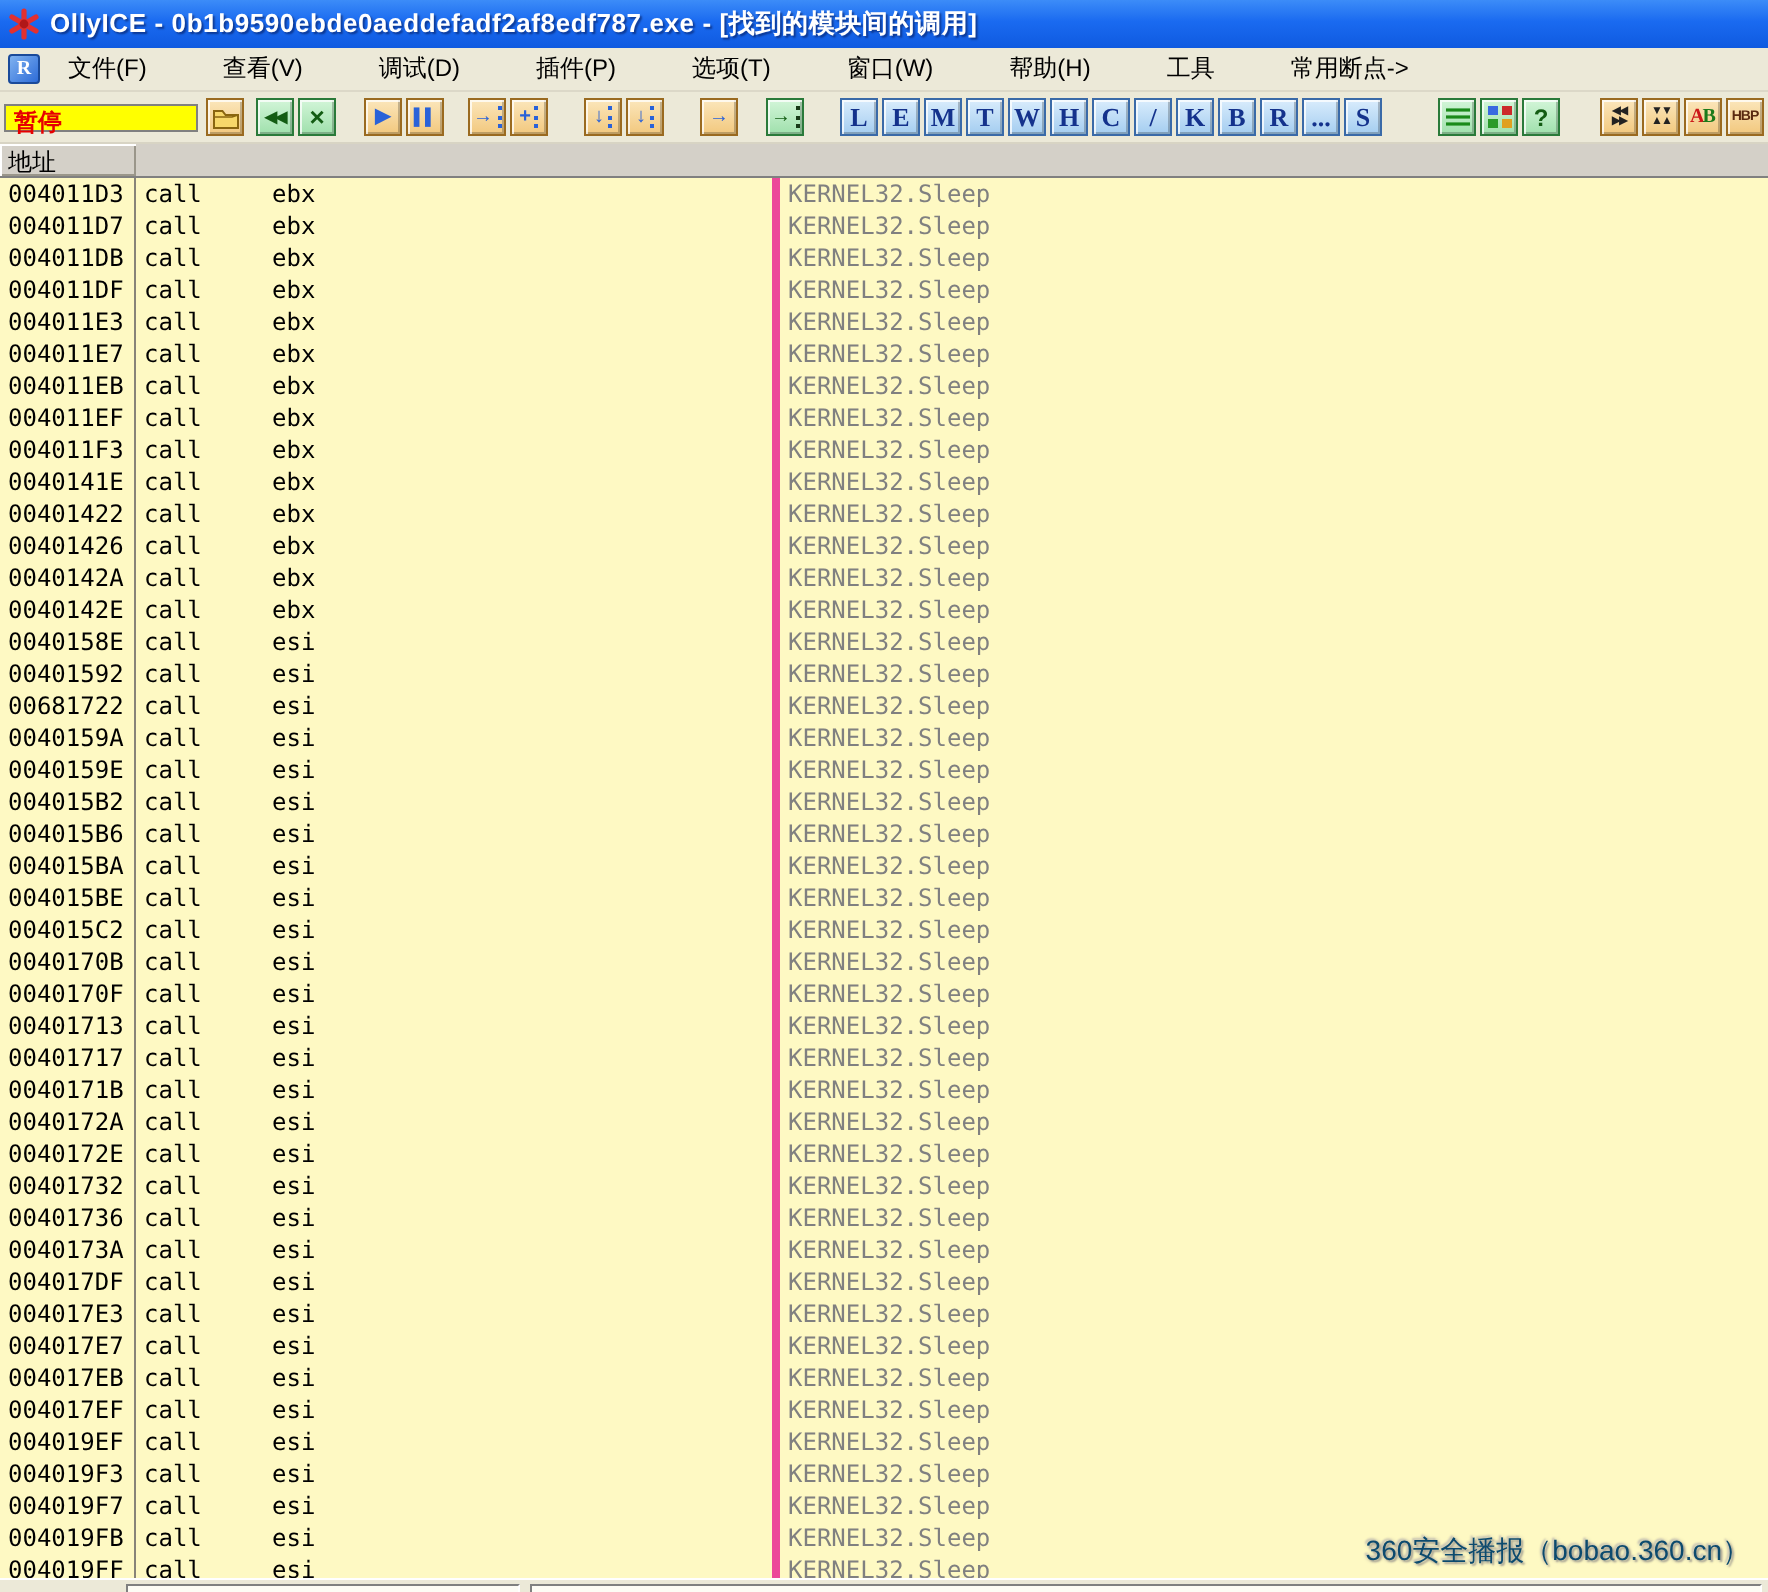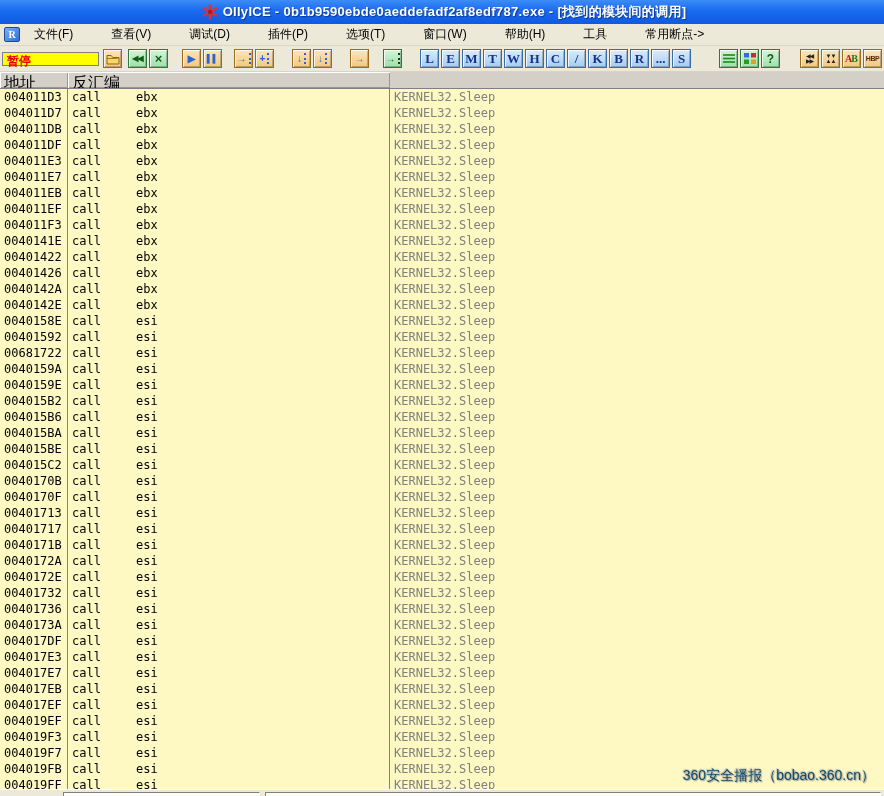--- a/index.html
+++ b/index.html
@@ -4,21 +4,21 @@
 <style>
   * { margin:0; padding:0; box-sizing:border-box; }
   html,body { width:884px; height:796px; overflow:hidden; }
   body { font-family:"Liberation Sans", sans-serif; }
   .window { position:relative; width:884px; height:796px; background:#ECE9D8; overflow:hidden;
             display:flex; flex-direction:column; }
 
   
   .titlebar { height:24px; flex:0 0 24px; display:flex; align-items:center;
               background:linear-gradient(180deg,#3c8cf8 0%,#1a6af0 45%,#0f5ae0 100%);
-              padding-left:4px; overflow:hidden;justify-content:center; }
+              padding-left:4px; overflow:hidden; }
   .app-icon { width:16px; height:16px; margin-right:5px; flex:0 0 16px; }
   .title-text { color:#fff; font-weight:bold; font-size:13px; white-space:nowrap;
                 text-shadow:1px 1px 1px rgba(0,0,40,.45); letter-spacing:.3px; }
 
   
   .menubar { height:22px; flex:0 0 22px; background:#ECE9D8; display:flex; align-items:center;
              border-bottom:1px solid #dcd8c8; }
   .mdi-icon { width:16px; height:15px; margin:0 7px 0 4px; border-radius:2px;
               background:linear-gradient(135deg,#7fb2f0 0%,#2e6cd8 100%);
               border:1px solid #1a4a9a; color:#fff; font-weight:bold; font-size:10px;
@@ -49,33 +49,33 @@
   .dots { display:inline-block; width:0; height:11px; border-right:2px dotted #2a62d8; margin-left:2px; }
   .dots-dark { border-right-color:#173a17; }
   .stack { display:flex; flex-direction:column; line-height:5px; font-size:6px; color:#222;
            letter-spacing:-1px; }
   .ab-a { color:#cc1818; font-weight:bold; font-size:10px; font-family:"Liberation Serif",serif;}
   .ab-b { color:#1a7a1a; font-weight:bold; font-size:10px; font-family:"Liberation Serif",serif; margin-left:-1px;}
   .tiny-label { font-size:7px; font-weight:bold; color:#5a2a10; letter-spacing:-.5px; }
 
   
   .grid-header { height:17px; flex:0 0 17px; display:flex; background:#D4D0C8;
-                 font-size:16px; color:#000; border-bottom:1px solid #808080; }
+                 font-size:12px; color:#000; border-bottom:1px solid #808080; }
   .hcell { padding:1px 0 0 4px; white-space:nowrap; overflow:hidden;
            box-shadow:inset 1px 1px 0 #ffffff, inset -1px -1px 0 #9a968a; }
   .hcell.addr { width:68px; flex:0 0 68px; }
   .hcell.dis  { width:322px; flex:0 0 322px; }
   .hcell.dest { flex:1;margin-top:32px; }
   .grid-body { flex:1; background:#fef9c3; overflow:hidden; position:relative;
                font-family:"DejaVu Sans Mono","Liberation Mono",monospace; font-size:12px; }
   .row { display:flex; height:16px; line-height:16px; white-space:nowrap; }
   .c-addr { width:68px; flex:0 0 68px; padding-left:4px; color:#000;
             border-right:1px solid #888478; overflow:hidden; }
   .c-dis  { width:322px; flex:0 0 322px; padding-left:4px; color:#000;
-            border-right:1px solid #ec4899; overflow:hidden; }
+            border-right:4px solid #ec4899; overflow:hidden; }
   .c-dis .mn { display:inline-block; width:64px; }
   .c-dest { flex:1; padding-left:4px; color:#808080; overflow:hidden; }
 
   
   .statusbar { height:7px; flex:0 0 7px; background:#ECE9D8; border-top:1px solid #fff;
                position:relative; overflow:hidden; }
   .spanel { position:absolute; top:2px; height:12px; background:#FDFCF5;
             border:1px solid; border-color:#808080 #fff #fff #808080; }
   .spanel.p1 { left:63px; width:197px; }
   .spanel.p2 { left:265px; right:3px; }
@@ -226,21 +226,20 @@
         <span class="ab-b">B</span>
     </span>
     <span class="tb face-o">
       <span class="tiny-label">HBP</span>
     </span>
 
   </div>
 
   <div class="grid-header">
     <span class="hcell addr">地址</span>
-    <span class="hcell dis">反汇编</span>
     <span class="hcell dest">目标文件</span>
   </div>
 
   <div class="grid-body">
 
   <div class="row">
         <span class="c-addr">004011D3</span>
         <span class="c-dis"><span class="mn">call</span><span>ebx</span></span>
         <span class="c-dest">KERNEL32.Sleep</span>
       </div>

